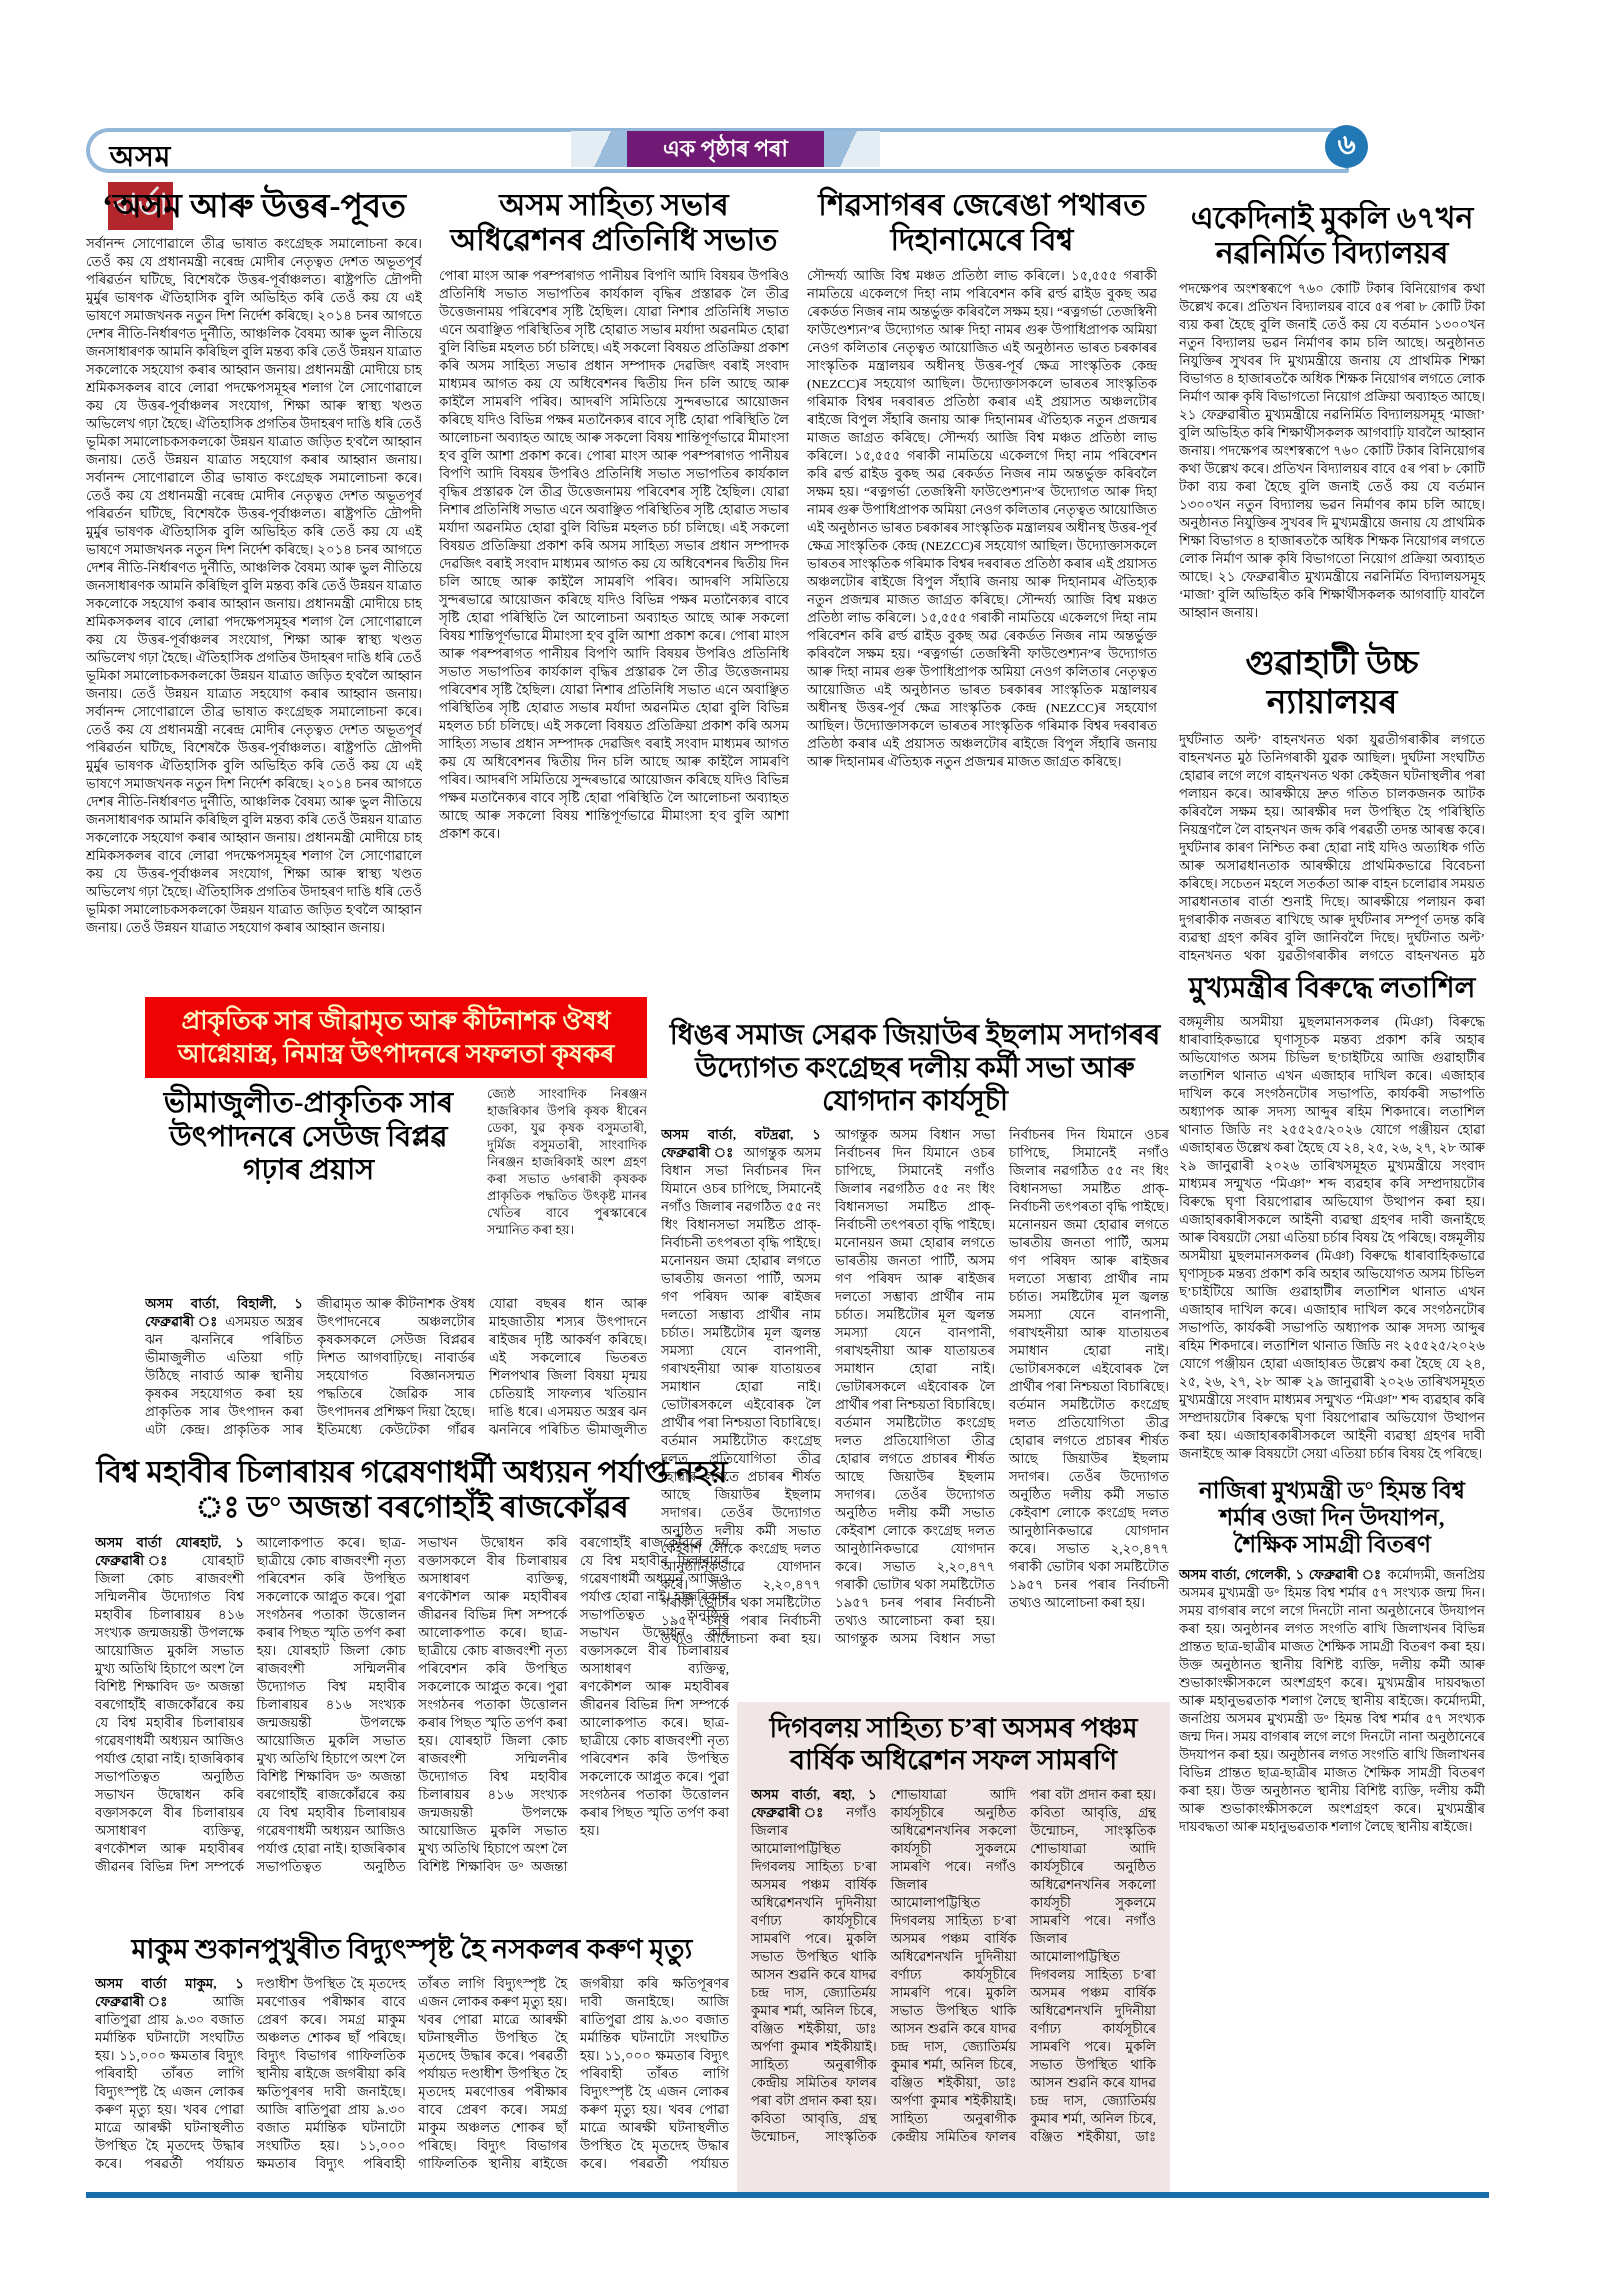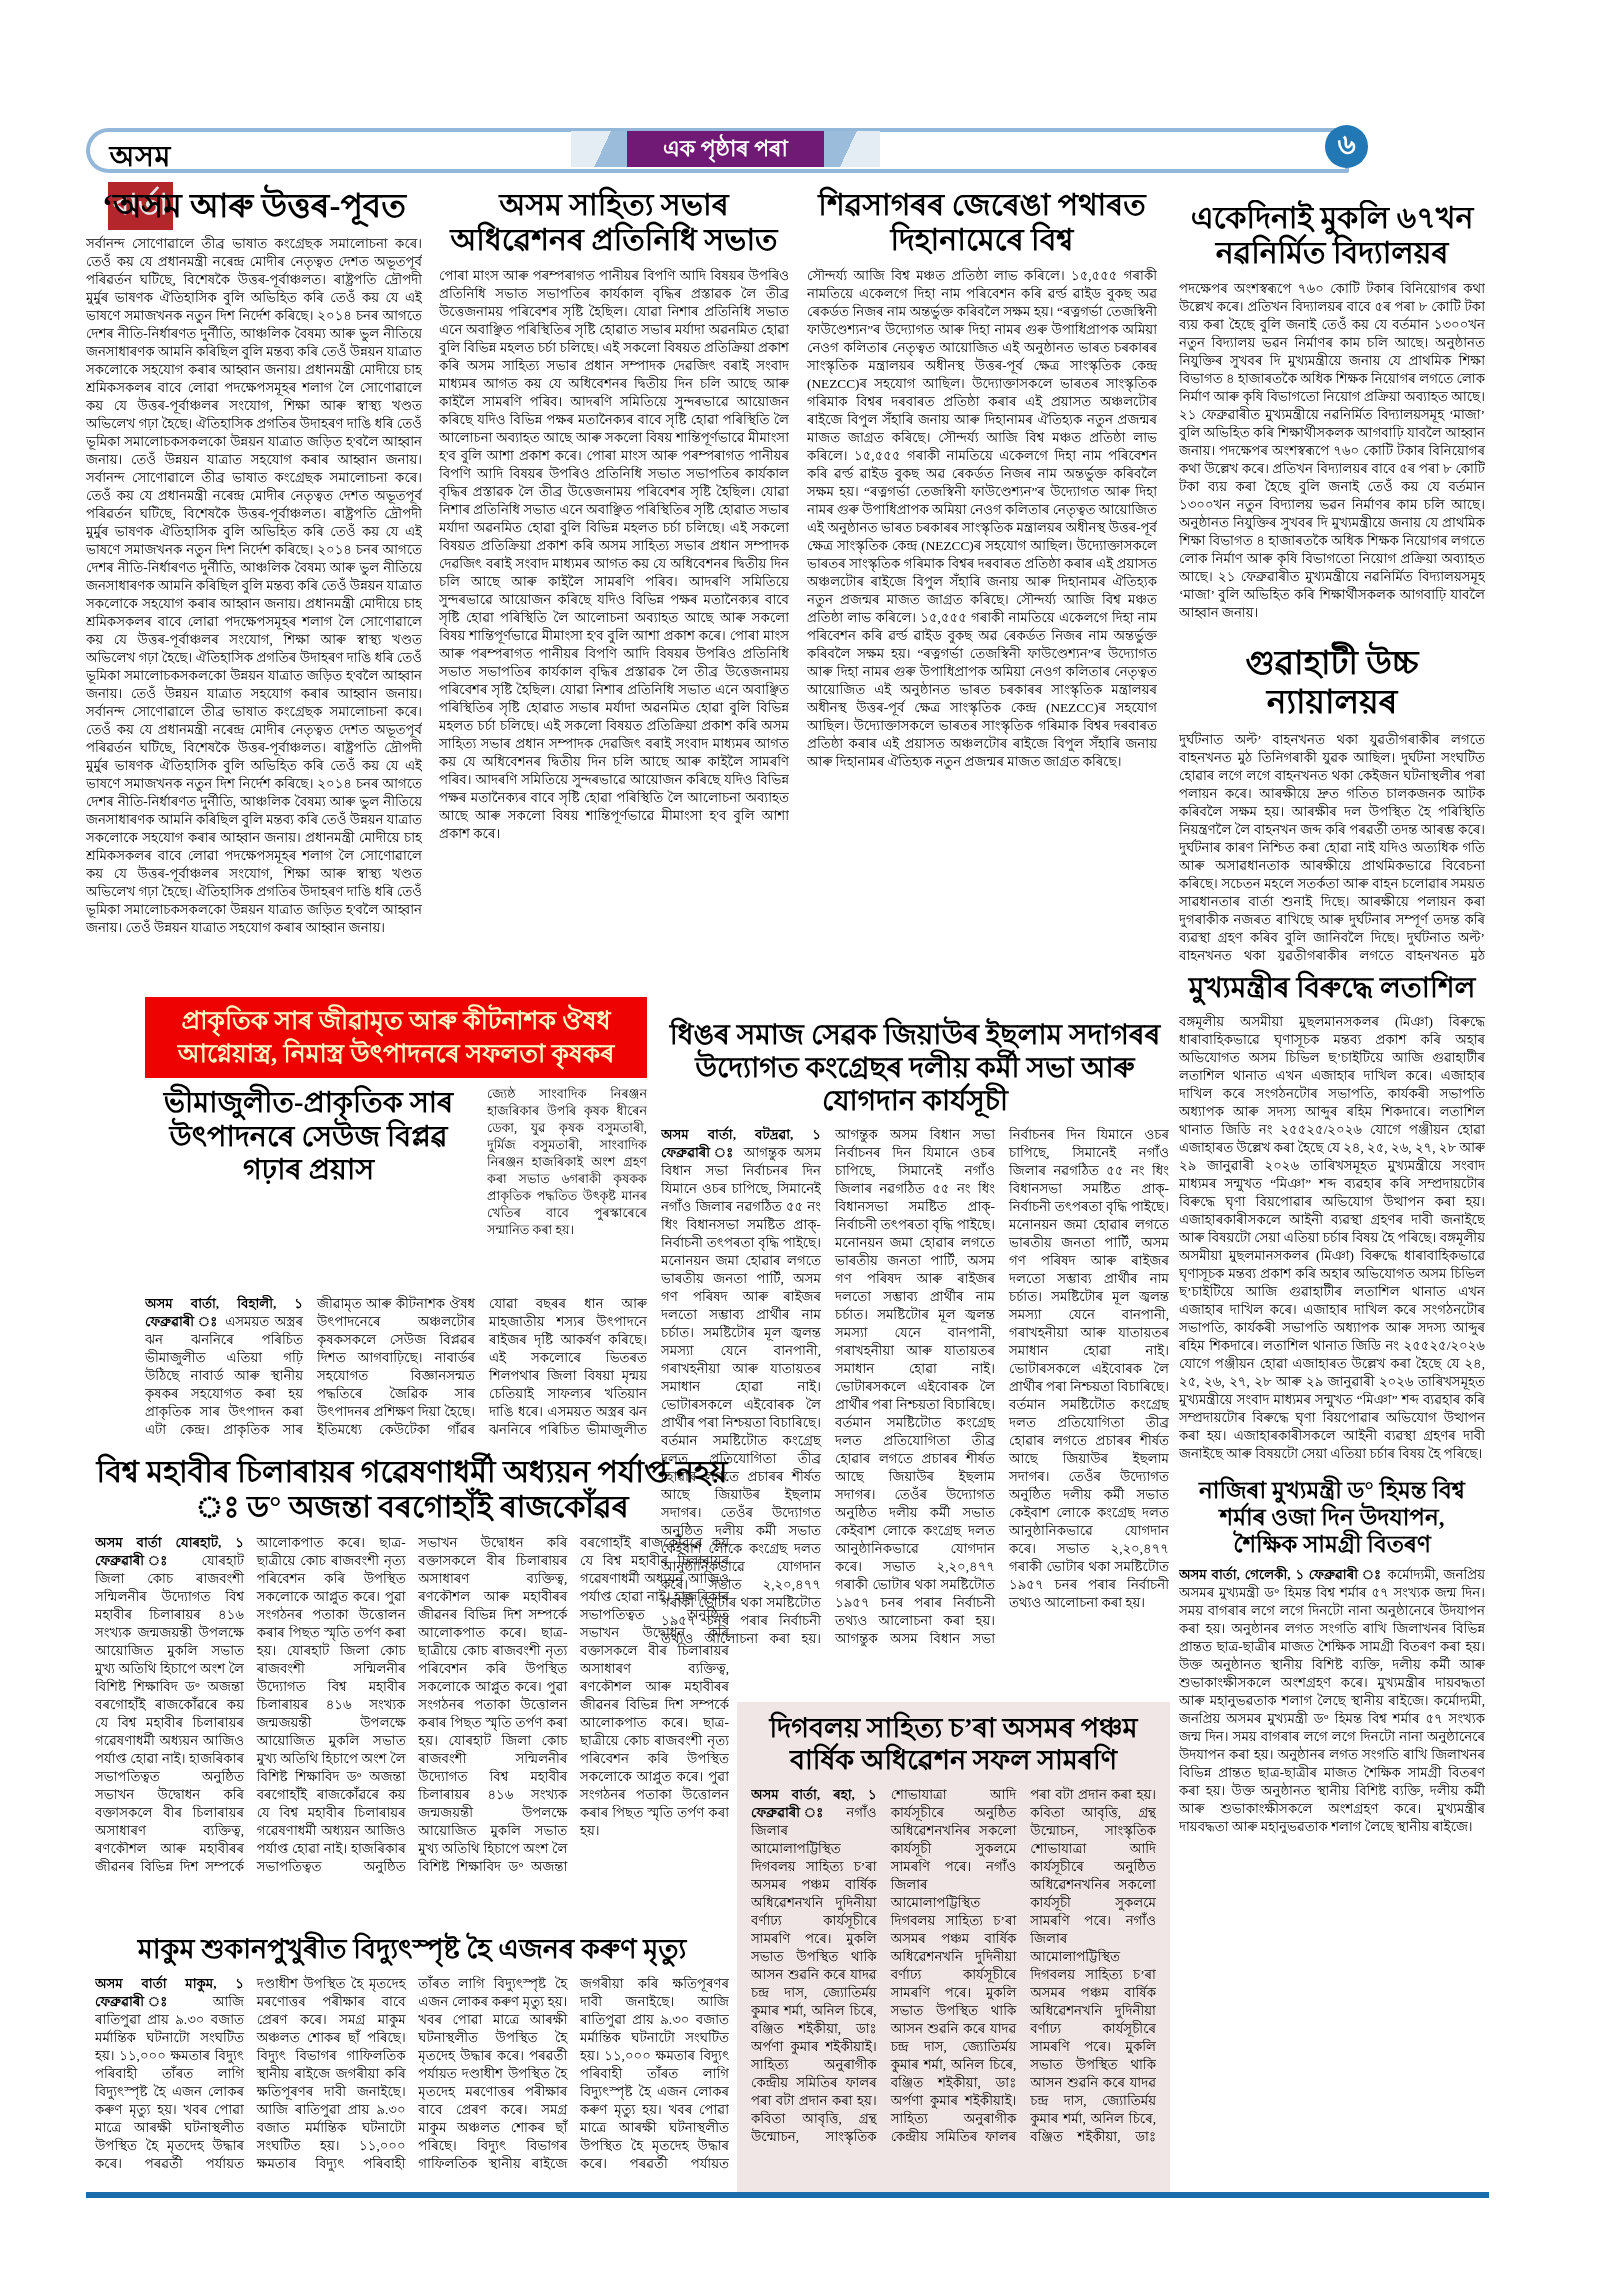--- a/index.html
+++ b/index.html
@@ -114,21 +114,21 @@
     <div class="hl hl3">ধিঙৰ সমাজ সেৱক জিয়াউৰ ইছলাম সদাগৰৰ উদ্যোগত কংগ্ৰেছৰ দলীয় কৰ্মী সভা আৰু যোগদান কাৰ্যসূচী</div>
     <div class="body cols3" style="height:532px;"><span class="dl">অসম বাৰ্তা, বটদ্ৰৱা, ১ ফেব্ৰুৱাৰী ঃ</span> <span>আগন্তুক অসম বিধান সভা নিৰ্বাচনৰ দিন যিমানে ওচৰ চাপিছে, সিমানেই নগাঁও জিলাৰ নৱগঠিত ৫৫ নং ধিং বিধানসভা সমষ্টিত প্ৰাক্-নিৰ্বাচনী তৎপৰতা বৃদ্ধি পাইছে। মনোনয়ন জমা হোৱাৰ লগতে ভাৰতীয় জনতা পাৰ্টি, অসম গণ পৰিষদ আৰু ৰাইজৰ দলতো সম্ভাব্য প্ৰাৰ্থীৰ নাম চৰ্চাত। সমষ্টিটোৰ মূল জ্বলন্ত সমস্যা যেনে বানপানী, গৰাখহনীয়া আৰু যাতায়তৰ সমাধান হোৱা নাই। ভোটাৰসকলে এইবোৰক লৈ প্ৰাৰ্থীৰ পৰা নিশ্চয়তা বিচাৰিছে। বৰ্তমান সমষ্টিটোত কংগ্ৰেছ দলত প্ৰতিযোগিতা তীব্ৰ হোৱাৰ লগতে প্ৰচাৰৰ শীৰ্ষত আছে জিয়াউৰ ইছলাম সদাগৰ। তেওঁৰ উদ্যোগত অনুষ্ঠিত দলীয় কৰ্মী সভাত কেইবাশ লোকে কংগ্ৰেছ দলত আনুষ্ঠানিকভাৱে যোগদান কৰে। সভাত ২,২০,৪৭৭ গৰাকী ভোটাৰ থকা সমষ্টিটোত ১৯৫৭ চনৰ পৰাৰ নিৰ্বাচনী তথ্যও আলোচনা কৰা হয়। আগন্তুক অসম বিধান সভা নিৰ্বাচনৰ দিন যিমানে ওচৰ চাপিছে, সিমানেই নগাঁও জিলাৰ নৱগঠিত ৫৫ নং ধিং বিধানসভা সমষ্টিত প্ৰাক্-নিৰ্বাচনী তৎপৰতা বৃদ্ধি পাইছে। মনোনয়ন জমা হোৱাৰ লগতে ভাৰতীয় জনতা পাৰ্টি, অসম গণ পৰিষদ আৰু ৰাইজৰ দলতো সম্ভাব্য প্ৰাৰ্থীৰ নাম চৰ্চাত। সমষ্টিটোৰ মূল জ্বলন্ত সমস্যা যেনে বানপানী, গৰাখহনীয়া আৰু যাতায়তৰ সমাধান হোৱা নাই। ভোটাৰসকলে এইবোৰক লৈ প্ৰাৰ্থীৰ পৰা নিশ্চয়তা বিচাৰিছে। বৰ্তমান সমষ্টিটোত কংগ্ৰেছ দলত প্ৰতিযোগিতা তীব্ৰ হোৱাৰ লগতে প্ৰচাৰৰ শীৰ্ষত আছে জিয়াউৰ ইছলাম সদাগৰ। তেওঁৰ উদ্যোগত অনুষ্ঠিত দলীয় কৰ্মী সভাত কেইবাশ লোকে কংগ্ৰেছ দলত আনুষ্ঠানিকভাৱে যোগদান কৰে। সভাত ২,২০,৪৭৭ গৰাকী ভোটাৰ থকা সমষ্টিটোত ১৯৫৭ চনৰ পৰাৰ নিৰ্বাচনী তথ্যও আলোচনা কৰা হয়। আগন্তুক অসম বিধান সভা নিৰ্বাচনৰ দিন যিমানে ওচৰ চাপিছে, সিমানেই নগাঁও জিলাৰ নৱগঠিত ৫৫ নং ধিং বিধানসভা সমষ্টিত প্ৰাক্-নিৰ্বাচনী তৎপৰতা বৃদ্ধি পাইছে। মনোনয়ন জমা হোৱাৰ লগতে ভাৰতীয় জনতা পাৰ্টি, অসম গণ পৰিষদ আৰু ৰাইজৰ দলতো সম্ভাব্য প্ৰাৰ্থীৰ নাম চৰ্চাত। সমষ্টিটোৰ মূল জ্বলন্ত সমস্যা যেনে বানপানী, গৰাখহনীয়া আৰু যাতায়তৰ সমাধান হোৱা নাই। ভোটাৰসকলে এইবোৰক লৈ প্ৰাৰ্থীৰ পৰা নিশ্চয়তা বিচাৰিছে। বৰ্তমান সমষ্টিটোত কংগ্ৰেছ দলত প্ৰতিযোগিতা তীব্ৰ হোৱাৰ লগতে প্ৰচাৰৰ শীৰ্ষত আছে জিয়াউৰ ইছলাম সদাগৰ। তেওঁৰ উদ্যোগত অনুষ্ঠিত দলীয় কৰ্মী সভাত কেইবাশ লোকে কংগ্ৰেছ দলত আনুষ্ঠানিকভাৱে যোগদান কৰে। সভাত ২,২০,৪৭৭ গৰাকী ভোটাৰ থকা সমষ্টিটোত ১৯৫৭ চনৰ পৰাৰ নিৰ্বাচনী তথ্যও আলোচনা কৰা হয়।</span></div>
   </div>
 
   <div class="art" style="left:95px;top:1454px;width:634px;">
     <div class="hl hl2">বিশ্ব মহাবীৰ চিলাৰায়ৰ গৱেষণাধৰ্মী অধ্যয়ন পৰ্যাপ্ত নহয় ঃ ড° অজন্তা বৰগোহাঁই ৰাজকোঁৱৰ</div>
     <div class="body cols4" style="height:355px;"><span class="dl">অসম বাৰ্তা যোৰহাট, ১ ফেব্ৰুৱাৰী ঃ</span> <span>যোৰহাট জিলা কোচ ৰাজবংশী সন্মিলনীৰ উদ্যোগত বিশ্ব মহাবীৰ চিলাৰায়ৰ ৪১৬ সংখ্যক জন্মজয়ন্তী উপলক্ষে আয়োজিত মুকলি সভাত মুখ্য অতিথি হিচাপে অংশ লৈ বিশিষ্ট শিক্ষাবিদ ড° অজন্তা বৰগোহাঁই ৰাজকোঁৱৰে কয় যে বিশ্ব মহাবীৰ চিলাৰায়ৰ গৱেষণাধৰ্মী অধ্যয়ন আজিও পৰ্যাপ্ত হোৱা নাই। হাজৰিকাৰ সভাপতিত্বত অনুষ্ঠিত সভাখন উদ্বোধন কৰি বক্তাসকলে বীৰ চিলাৰায়ৰ অসাধাৰণ ব্যক্তিত্ব, ৰণকৌশল আৰু মহাবীৰৰ জীৱনৰ বিভিন্ন দিশ সম্পৰ্কে আলোকপাত কৰে। ছাত্ৰ-ছাত্ৰীয়ে কোচ ৰাজবংশী নৃত্য পৰিবেশন কৰি উপস্থিত সকলোকে আপ্লুত কৰে। পুৱা সংগঠনৰ পতাকা উত্তোলন কৰাৰ পিছত স্মৃতি তৰ্পণ কৰা হয়। যোৰহাট জিলা কোচ ৰাজবংশী সন্মিলনীৰ উদ্যোগত বিশ্ব মহাবীৰ চিলাৰায়ৰ ৪১৬ সংখ্যক জন্মজয়ন্তী উপলক্ষে আয়োজিত মুকলি সভাত মুখ্য অতিথি হিচাপে অংশ লৈ বিশিষ্ট শিক্ষাবিদ ড° অজন্তা বৰগোহাঁই ৰাজকোঁৱৰে কয় যে বিশ্ব মহাবীৰ চিলাৰায়ৰ গৱেষণাধৰ্মী অধ্যয়ন আজিও পৰ্যাপ্ত হোৱা নাই। হাজৰিকাৰ সভাপতিত্বত অনুষ্ঠিত সভাখন উদ্বোধন কৰি বক্তাসকলে বীৰ চিলাৰায়ৰ অসাধাৰণ ব্যক্তিত্ব, ৰণকৌশল আৰু মহাবীৰৰ জীৱনৰ বিভিন্ন দিশ সম্পৰ্কে আলোকপাত কৰে। ছাত্ৰ-ছাত্ৰীয়ে কোচ ৰাজবংশী নৃত্য পৰিবেশন কৰি উপস্থিত সকলোকে আপ্লুত কৰে। পুৱা সংগঠনৰ পতাকা উত্তোলন কৰাৰ পিছত স্মৃতি তৰ্পণ কৰা হয়। যোৰহাট জিলা কোচ ৰাজবংশী সন্মিলনীৰ উদ্যোগত বিশ্ব মহাবীৰ চিলাৰায়ৰ ৪১৬ সংখ্যক জন্মজয়ন্তী উপলক্ষে আয়োজিত মুকলি সভাত মুখ্য অতিথি হিচাপে অংশ লৈ বিশিষ্ট শিক্ষাবিদ ড° অজন্তা বৰগোহাঁই ৰাজকোঁৱৰে কয় যে বিশ্ব মহাবীৰ চিলাৰায়ৰ গৱেষণাধৰ্মী অধ্যয়ন আজিও পৰ্যাপ্ত হোৱা নাই। হাজৰিকাৰ সভাপতিত্বত অনুষ্ঠিত সভাখন উদ্বোধন কৰি বক্তাসকলে বীৰ চিলাৰায়ৰ অসাধাৰণ ব্যক্তিত্ব, ৰণকৌশল আৰু মহাবীৰৰ জীৱনৰ বিভিন্ন দিশ সম্পৰ্কে আলোকপাত কৰে। ছাত্ৰ-ছাত্ৰীয়ে কোচ ৰাজবংশী নৃত্য পৰিবেশন কৰি উপস্থিত সকলোকে আপ্লুত কৰে। পুৱা সংগঠনৰ পতাকা উত্তোলন কৰাৰ পিছত স্মৃতি তৰ্পণ কৰা হয়।</span></div>
   </div>
 
   <div class="art" style="left:95px;top:1934px;width:634px;">
-    <div class="hl hl4">মাকুম শুকানপুখুৰীত বিদ্যুৎস্পৃষ্ট হৈ এজনৰ কৰুণ মৃত্যু</div>
+    <div class="hl hl4">মাকুম শুকানপুখুৰীত বিদ্যুৎস্পৃষ্ট হৈ নসকলৰ কৰুণ মৃত্যু</div>
     <div class="body cols4" style="height:202px;"><span class="dl">অসম বাৰ্তা মাকুম, ১ ফেব্ৰুৱাৰী ঃ</span> <span>আজি ৰাতিপুৱা প্ৰায় ৯.৩০ বজাত মৰ্মান্তিক ঘটনাটো সংঘটিত হয়। ১১,০০০ ক্ষমতাৰ বিদ্যুৎ পৰিবাহী তাঁৰত লাগি বিদ্যুৎস্পৃষ্ট হৈ এজন লোকৰ কৰুণ মৃত্যু হয়। খবৰ পোৱা মাত্ৰে আৰক্ষী ঘটনাস্থলীত উপস্থিত হৈ মৃতদেহ উদ্ধাৰ কৰে। পৰৱৰ্তী পৰ্যায়ত দণ্ডাধীশ উপস্থিত হৈ মৃতদেহ মৰণোত্তৰ পৰীক্ষাৰ বাবে প্ৰেৰণ কৰে। সমগ্ৰ মাকুম অঞ্চলত শোকৰ ছাঁ পৰিছে। বিদ্যুৎ বিভাগৰ গাফিলতিক স্থানীয় ৰাইজে জগৰীয়া কৰি ক্ষতিপূৰণৰ দাবী জনাইছে। আজি ৰাতিপুৱা প্ৰায় ৯.৩০ বজাত মৰ্মান্তিক ঘটনাটো সংঘটিত হয়। ১১,০০০ ক্ষমতাৰ বিদ্যুৎ পৰিবাহী তাঁৰত লাগি বিদ্যুৎস্পৃষ্ট হৈ এজন লোকৰ কৰুণ মৃত্যু হয়। খবৰ পোৱা মাত্ৰে আৰক্ষী ঘটনাস্থলীত উপস্থিত হৈ মৃতদেহ উদ্ধাৰ কৰে। পৰৱৰ্তী পৰ্যায়ত দণ্ডাধীশ উপস্থিত হৈ মৃতদেহ মৰণোত্তৰ পৰীক্ষাৰ বাবে প্ৰেৰণ কৰে। সমগ্ৰ মাকুম অঞ্চলত শোকৰ ছাঁ পৰিছে। বিদ্যুৎ বিভাগৰ গাফিলতিক স্থানীয় ৰাইজে জগৰীয়া কৰি ক্ষতিপূৰণৰ দাবী জনাইছে। আজি ৰাতিপুৱা প্ৰায় ৯.৩০ বজাত মৰ্মান্তিক ঘটনাটো সংঘটিত হয়। ১১,০০০ ক্ষমতাৰ বিদ্যুৎ পৰিবাহী তাঁৰত লাগি বিদ্যুৎস্পৃষ্ট হৈ এজন লোকৰ কৰুণ মৃত্যু হয়। খবৰ পোৱা মাত্ৰে আৰক্ষী ঘটনাস্থলীত উপস্থিত হৈ মৃতদেহ উদ্ধাৰ কৰে। পৰৱৰ্তী পৰ্যায়ত দণ্ডাধীশ উপস্থিত হৈ মৃতদেহ মৰণোত্তৰ পৰীক্ষাৰ বাবে প্ৰেৰণ কৰে। সমগ্ৰ মাকুম অঞ্চলত শোকৰ ছাঁ পৰিছে। বিদ্যুৎ বিভাগৰ গাফিলতিক স্থানীয় ৰাইজে জগৰীয়া কৰি ক্ষতিপূৰণৰ দাবী জনাইছে।</span></div>
   </div>
 
   <div class="pink">
     <div class="hl hl4">দিগবলয় সাহিত্য চ’ৰা অসমৰ পঞ্চম বাৰ্ষিক অধিৱেশন সফল সামৰণি</div>
     <div class="body cols3" style="height:373px;"><span class="dl">অসম বাৰ্তা, ৰহা, ১ ফেব্ৰুৱাৰী ঃ</span> <span>নগাঁও জিলাৰ আমোলাপট্টিস্থিত দিগবলয় সাহিত্য চ’ৰা অসমৰ পঞ্চম বাৰ্ষিক অধিৱেশনখনি দুদিনীয়া বৰ্ণাঢ্য কাৰ্যসূচীৰে সামৰণি পৰে। মুকলি সভাত উপস্থিত থাকি আসন শুৱনি কৰে যাদৱ চন্দ্ৰ দাস, জ্যোতিৰ্ময় কুমাৰ শৰ্মা, অনিল চিৰে, বঞ্জিত শইকীয়া, ডাঃ অৰ্পণা কুমাৰ শইকীয়াই। সাহিত্য অনুৰাগীক কেন্দ্ৰীয় সমিতিৰ ফালৰ পৰা বটা প্ৰদান কৰা হয়। কবিতা আবৃত্তি, গ্ৰন্থ উন্মোচন, সাংস্কৃতিক শোভাযাত্ৰা আদি কাৰ্যসূচীৰে অনুষ্ঠিত অধিৱেশনখনিৰ সকলো কাৰ্যসূচী সুকলমে সামৰণি পৰে। নগাঁও জিলাৰ আমোলাপট্টিস্থিত দিগবলয় সাহিত্য চ’ৰা অসমৰ পঞ্চম বাৰ্ষিক অধিৱেশনখনি দুদিনীয়া বৰ্ণাঢ্য কাৰ্যসূচীৰে সামৰণি পৰে। মুকলি সভাত উপস্থিত থাকি আসন শুৱনি কৰে যাদৱ চন্দ্ৰ দাস, জ্যোতিৰ্ময় কুমাৰ শৰ্মা, অনিল চিৰে, বঞ্জিত শইকীয়া, ডাঃ অৰ্পণা কুমাৰ শইকীয়াই। সাহিত্য অনুৰাগীক কেন্দ্ৰীয় সমিতিৰ ফালৰ পৰা বটা প্ৰদান কৰা হয়। কবিতা আবৃত্তি, গ্ৰন্থ উন্মোচন, সাংস্কৃতিক শোভাযাত্ৰা আদি কাৰ্যসূচীৰে অনুষ্ঠিত অধিৱেশনখনিৰ সকলো কাৰ্যসূচী সুকলমে সামৰণি পৰে। নগাঁও জিলাৰ আমোলাপট্টিস্থিত দিগবলয় সাহিত্য চ’ৰা অসমৰ পঞ্চম বাৰ্ষিক অধিৱেশনখনি দুদিনীয়া বৰ্ণাঢ্য কাৰ্যসূচীৰে সামৰণি পৰে। মুকলি সভাত উপস্থিত থাকি আসন শুৱনি কৰে যাদৱ চন্দ্ৰ দাস, জ্যোতিৰ্ময় কুমাৰ শৰ্মা, অনিল চিৰে, বঞ্জিত শইকীয়া, ডাঃ অৰ্পণা কুমাৰ শইকীয়াই। সাহিত্য অনুৰাগীক কেন্দ্ৰীয় সমিতিৰ ফালৰ পৰা বটা প্ৰদান কৰা হয়। কবিতা আবৃত্তি, গ্ৰন্থ উন্মোচন, সাংস্কৃতিক শোভাযাত্ৰা আদি কাৰ্যসূচীৰে অনুষ্ঠিত অধিৱেশনখনিৰ সকলো কাৰ্যসূচী সুকলমে সামৰণি পৰে।</span></div>
   </div>
 
   <div class="bottom-rule"></div>
 

